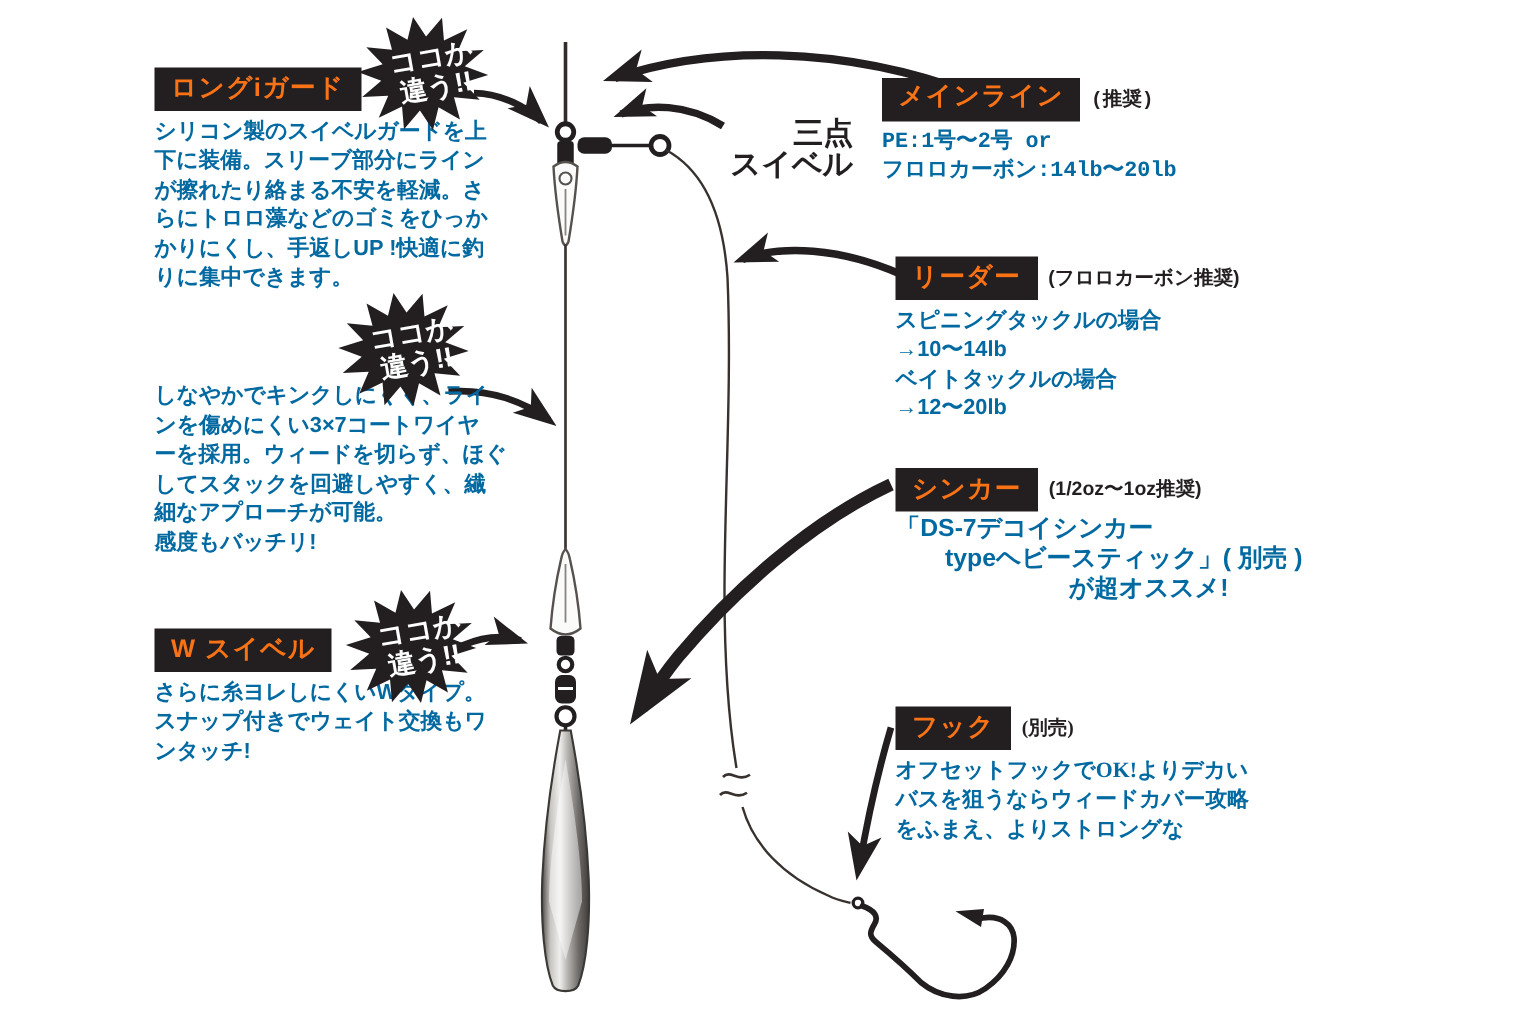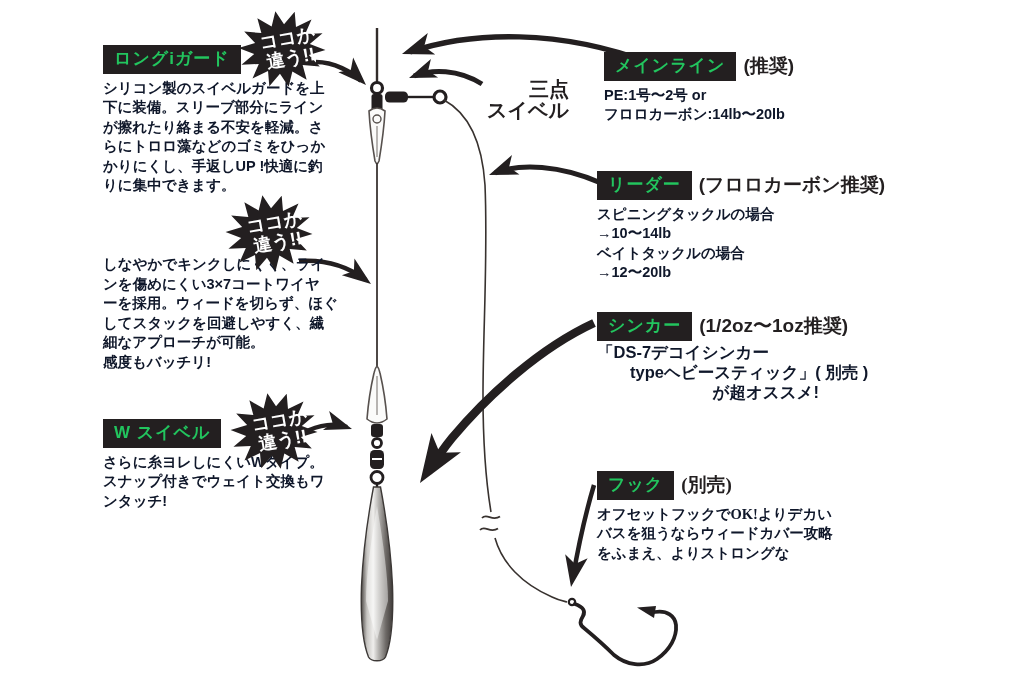--- a/index.html
+++ b/index.html
@@ -5,29 +5,29 @@
   * { margin:0; padding:0; box-sizing:border-box; }
   html,body { background:#ffffff; }
   #canvas {
     position:relative; width:1024px; height:683px; overflow:hidden;
     background:#ffffff; color:#231f20;
     font-family:"Liberation Sans","DejaVu Sans",sans-serif;
     font-weight:bold;
   }
   .abs { position:absolute; }
   .lblbox {
-    display:inline-block; background:#231f20; color:#22c55e;
+    display:inline-block; background:#231f20; color:#f97316;
     font-size:17px; line-height:1.15; padding:4px 11px 5px;
     letter-spacing:1px; white-space:nowrap;
   }
   .lblrow { display:flex; align-items:center; gap:7px; }
-  .note { font-size:19px; white-space:nowrap;text-align:center; }
+  .note { font-size:13px; white-space:nowrap;text-align:center; }
   .body {
     margin-top:5px; font-size:14.5px; line-height:19.5px;
-    white-space:pre-line; color:#0f172a;
+    white-space:pre-line; color:#0369a1;
   }
   .em-body { font-size:16.5px; line-height:20px; margin-top:1px; }
   .mini-label { font-size:20px; line-height:21px; white-space:pre-line; }
   .len-label { font-size:18.5px; line-height:21px; white-space:pre-line; }
   .badge { position:absolute; width:92px; height:82px; overflow:visible; }
   .badge text { fill:#ffffff; font-size:20px; font-weight:bold;
     font-family:"Liberation Sans","DejaVu Sans",sans-serif; }
   svg { display:block; }
 </style>
 </head>
@@ -167,21 +167,21 @@
 感度もバッチリ!</p>
   </div>
 
   <div class="abs" style="left:103px; top:419px; width:250px;">
     <span class="lblbox">W スイベル</span>
     <p class="body">さらに糸ヨレしにくいWタイプ。
 スナップ付きでウェイト交換もワ
 ンタッチ!</p>
   </div>
 
-  <div class="abs" style="left:604px; top:52px; width:400px;">
+  <div class="abs" style="left:588px; top:52px; width:400px;font-family:Liberation Mono, monospace;">
     <div class="lblrow">
       <span class="lblbox">メインライン</span>
       <span class="note">(推奨)</span>
     </div>
     <p class="body">PE:1号〜2号 or
 フロロカーボン:14lb〜20lb</p>
   </div>
 
   <div class="abs" style="left:597px; top:171px; width:400px;">
     <div class="lblrow">

